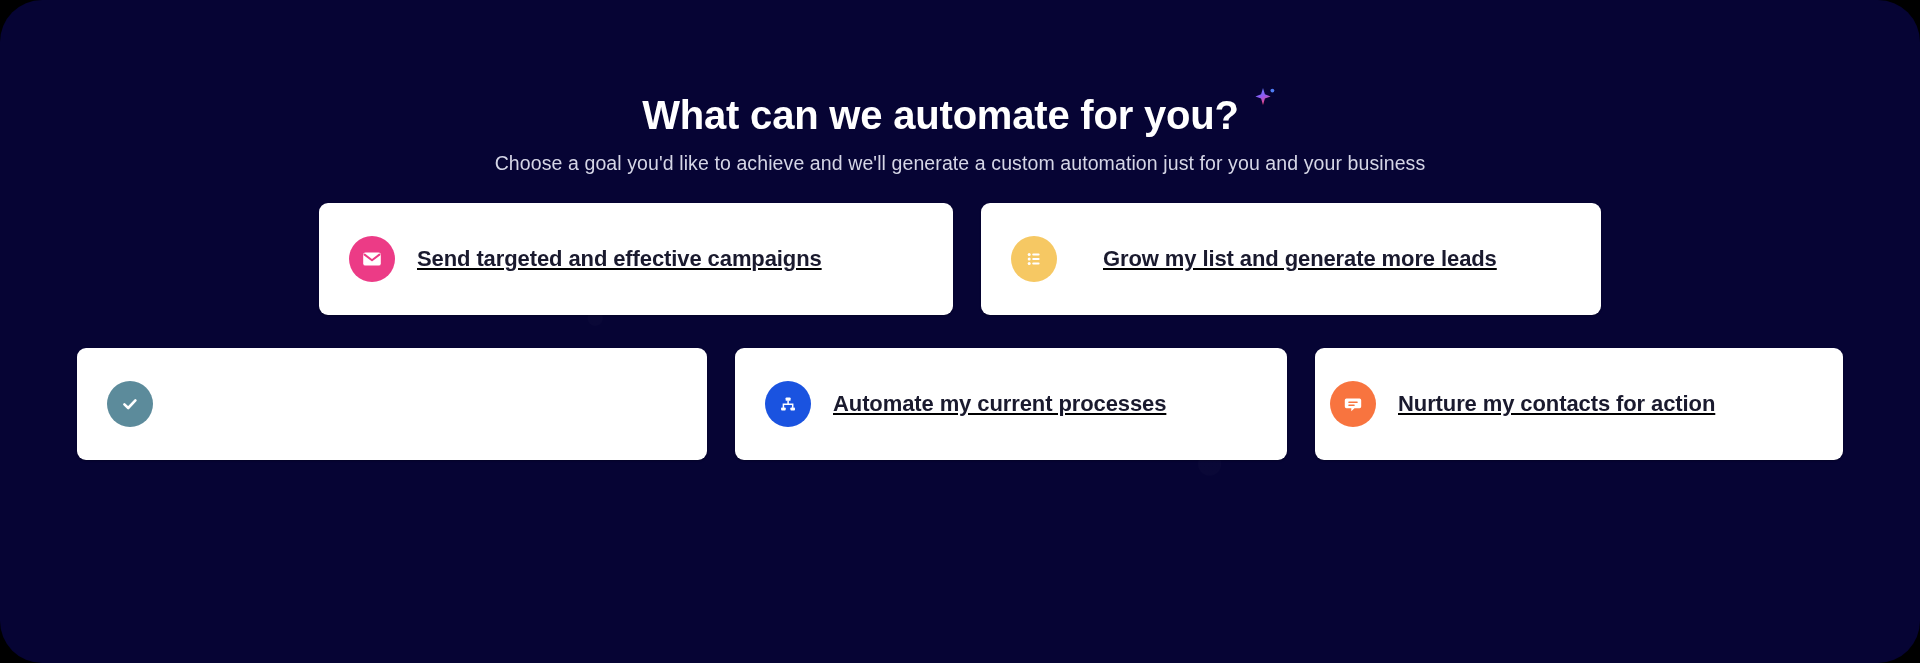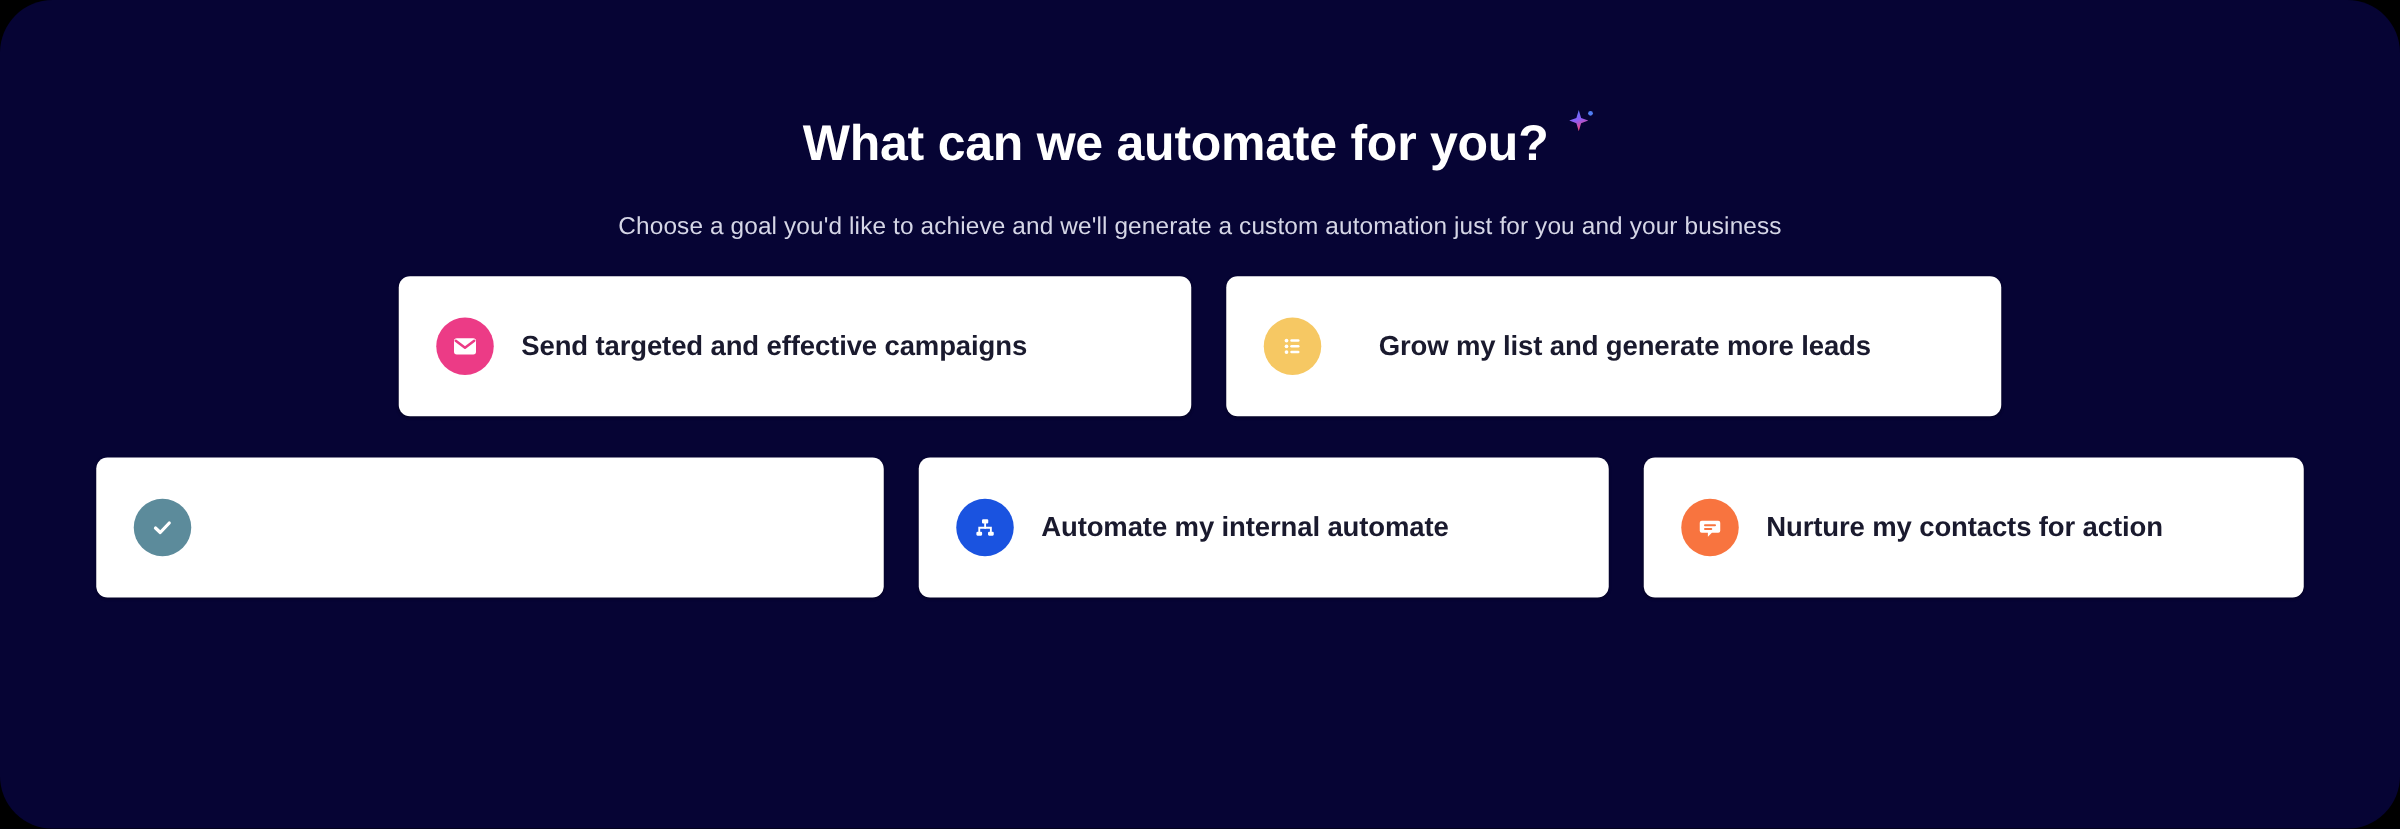--- a/index.html
+++ b/index.html
@@ -58,61 +58,62 @@
   }
   .sparkle {
     margin-left: 1px;
     margin-top: -8px;
     width: 26px;
     height: 26px;
     flex: none;
   }
 
   .subtitle {
-    margin-top: 34px;
+    margin-top: 16px;
     font-size: 19.5px;
     font-weight: 400;
     color: #d5d6e6;
     letter-spacing: 0.1px;
     white-space: nowrap;
     z-index: 2;
   }
 
   .rows {
     margin-top: 28px;
     width: 100%;
     display: flex;
     flex-direction: column;
     align-items: center;
     z-index: 2;
   }
   .row {
     display: flex;
     justify-content: flex-end;
+    text-decoration: underline;
   }
   .row-1 { gap: 28px; }
   .row-2 { gap: 28px; margin-top: 33px; }
 
   .goal-card {
     background: #ffffff;
     border-radius: 9px;
     height: 112px;
     box-sizing: border-box;
     display: flex;
     align-items: center;
     padding: 0 30px;
     gap: 22px;
     cursor: pointer;
     box-shadow: 0 1px 2px rgba(0,0,0,0.25);
   }
   .card-w1 { width: 634px; }
   .card-w2 { width: 620px; gap: 46px; }
   .card-w3 { width: 630px; }
   .card-w4 { width: 552px; }
-  .card-w5 { width: 528px; }
+  .card-w5 { width: 528px; padding-left: 15px; }
 
   .icon-circle {
     width: 46px;
     height: 46px;
     border-radius: 50%;
     flex: none;
     display: flex;
     align-items: center;
     justify-content: center;
   }
@@ -197,21 +198,21 @@
               <rect x="9.6" y="5.4" width="5" height="3.4" rx="0.9"></rect>
               <rect x="5.1" y="15.4" width="4.6" height="3.1" rx="0.9"></rect>
               <rect x="14.4" y="15.4" width="4.6" height="3.1" rx="0.9"></rect>
             </g>
             <g stroke="#ffffff" stroke-width="1.5" fill="none" stroke-linecap="round">
               <path d="M12.1 9 L12.1 12.2"></path>
               <path d="M7.4 15.2 L7.4 12.2 L16.7 12.2 L16.7 15.2"></path>
             </g>
           </svg>
         </span>
-        <span class="card-label">Automate my internal automate</span>
+        <span class="card-label">Automate my current processes</span>
       </div>
 
       <div class="goal-card card-w5">
         <span class="icon-circle" style="background:#F8743F;">
           <svg width="24" height="24" viewBox="0 0 24 24">
             <path d="M5.4 6.6 h13.2 a1.6 1.6 0 0 1 1.6 1.6 v6.4 a1.6 1.6 0 0 1 -1.6 1.6 h-5.1 l-3.2 3.1 v-3.1 h-4.9 a1.6 1.6 0 0 1 -1.6 -1.6 v-6.4 a1.6 1.6 0 0 1 1.6 -1.6 z" fill="#ffffff"></path>
             <g stroke="#F8743F" stroke-width="1.6" stroke-linecap="round">
               <path d="M8 10.2 h8"></path>
               <path d="M8 13.2 h5"></path>
             </g>

